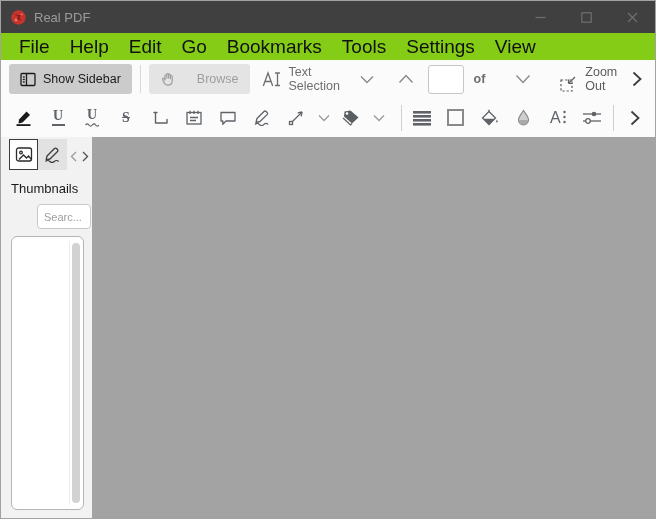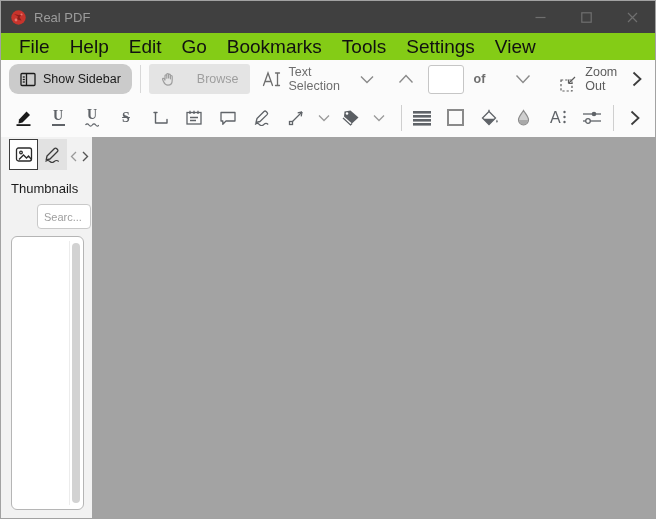--- a/index.html
+++ b/index.html
@@ -41,21 +41,21 @@
   .toolbar1 {
     height:38px; background:#fbfbfb;
     display:flex; align-items:center;
     padding:0 8px; flex:0 0 auto;
     color:#6e6e6e; font-size:12.5px;
   }
   .tb-btn {
     height:30px; display:flex; align-items:center; gap:7px;
     border-radius:3px; padding:0 11px; white-space:nowrap;
   }
-  .btn-active { background:#cbcbcb; color:#1a1a1a;border-radius:9px; }
+  .btn-active { background:#cbcbcb; color:#1a1a1a; }
   .btn-disabled { background:#e4e4e4; color:#9e9e9e;gap:21px; }
   .vsep { width:1px; height:28px; background:#d8d8d8; margin:0 8px; flex:0 0 auto; }
   .vsep2 { width:1px; height:26px; background:#cfcfcf; margin:0 7px; flex:0 0 auto; }
   .tool-group { display:flex; align-items:center; gap:8px; }
   .page-input {
     width:36px; height:29px;
     border:1px solid #c6c6c6; border-radius:3px;
     background:#fff; font-size:12px; text-align:center;
     outline:none;
   }

